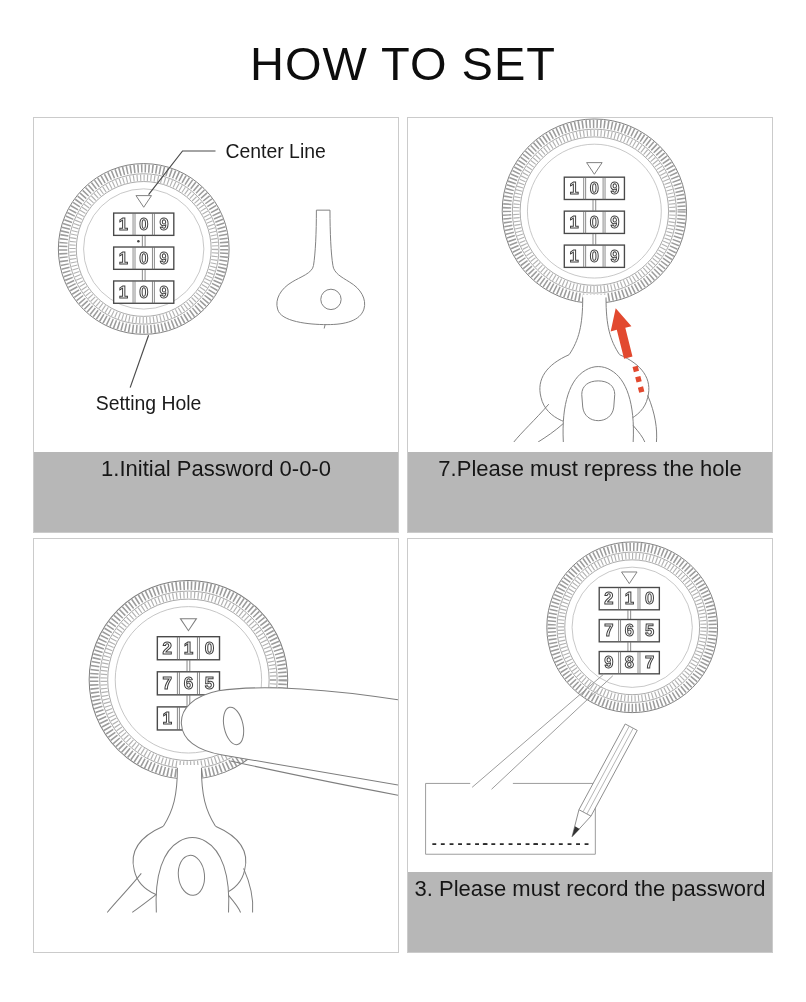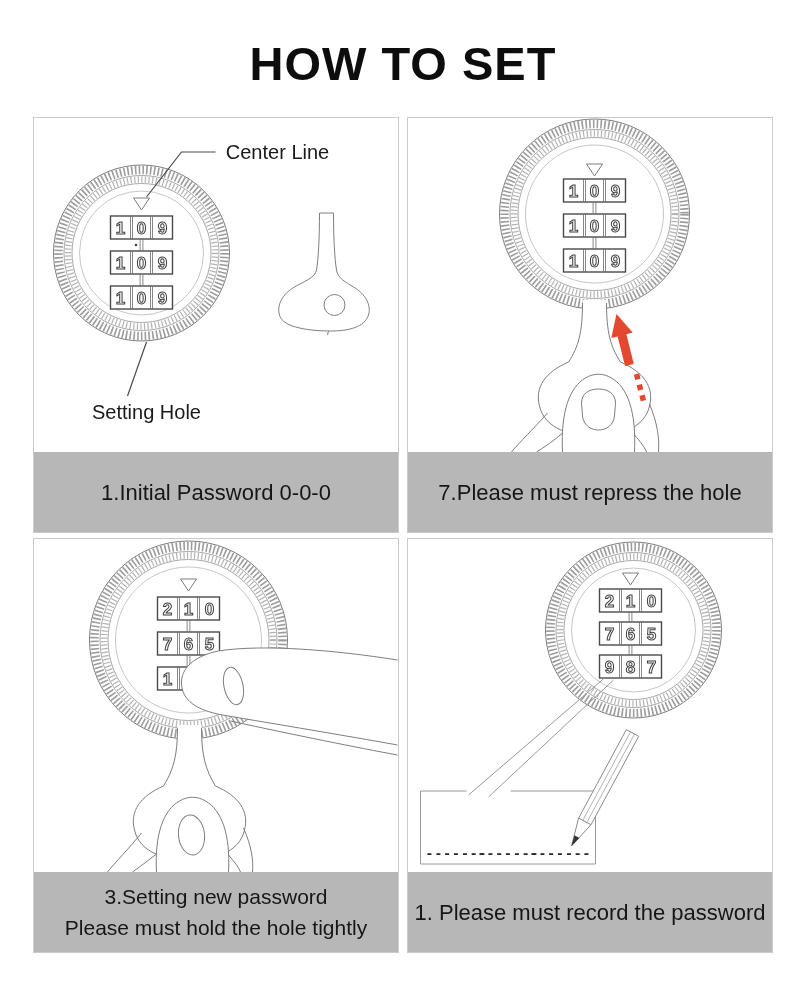--- a/index.html
+++ b/index.html
@@ -1,25 +1,25 @@
 <!DOCTYPE html>
 <html><head>
 <meta charset="utf-8">
 <style>
   html,body{margin:0;padding:0;background:#ffffff;}
   body{width:806px;height:1002px;overflow:hidden;font-family:"Liberation Sans",sans-serif;}
-  .title{padding-top:36px;padding-bottom:26px;text-align:center;font-size:47px;font-weight:700;
+  .title{padding-top:36px;padding-bottom:26px;text-align:center;font-size:47px;font-weight:400;
          letter-spacing:1px;color:#0d0d0d;}
   .grid{margin:0 33px;display:grid;grid-template-columns:1fr 1fr;column-gap:8px;row-gap:5px;}
   .panel{border:1px solid #cbcbcb;background:#fff;box-sizing:border-box;display:flex;flex-direction:column;height:416px;}
   .panel.r2{height:415px;}
   .fig{flex:1 1 auto;position:relative;overflow:hidden;}
   .fig svg{display:block;width:100%;height:100%;}
   .caption{flex:0 0 80px;background:#b7b7b7;display:flex;flex-direction:column;align-items:center;
-           justify-content:center;font-size:22px;color:#161616;line-height:1.5;}
+           justify-content:flex-start;font-size:22px;color:#161616;line-height:1.5;margin-top:10px;}
   .caption.two{font-size:21px;}
   
   .sk{fill:none;stroke:#7e7e7e;stroke-width:1;}
   .sk2{fill:none;stroke:#939393;stroke-width:0.8;}
   .wfill{fill:#ffffff;stroke:#7e7e7e;stroke-width:1;}
   .wfill-ns{fill:#ffffff;stroke:none;}
   .rowrect{fill:#ffffff;stroke:#4a4a4a;stroke-width:1.4;}
   .divl{stroke:#6a6a6a;stroke-width:0.8;}
   .cline{stroke:#7a7a7a;stroke-width:0.9;}
   .digit{font-family:"Liberation Sans",sans-serif;font-size:17px;font-weight:bold;fill:#ffffff;
@@ -246,24 +246,20 @@
           <path class="sk" d="M107,294 C94,310 81,323 73,333"></path>
         </g>
 
         <g>
           <path class="wfill" d="M363,121 C300,111 228,105 184,112 C159,117 146,130 147,145 C148,161 161,171 188,176 C241,185 313,197 363,206"></path>
           <ellipse class="sk" cx="199" cy="147" rx="9.5" ry="19" transform="rotate(-12 199 147)"></ellipse>
           <path class="sk" d="M196,182 C260,196 325,209 363,216"></path>
         </g>
       </svg>
     </div>
-    <div class="caption two">
-      <span>3.Setting new password</span>
-      <span>Please must hold the hole tightly</span>
-    </div>
   </div>
 
   <div class="panel r2">
     <div class="fig">
       <svg viewBox="0 0 363 333">
         <g>
           <circle class="sk" cx="225" cy="91" r="88"></circle>
           <circle cx="225" cy="91" r="83" fill="none" stroke="#9c9c9c" stroke-width="8.5" stroke-dasharray="1.6 2.2"></circle>
           <circle class="sk2" cx="225" cy="91" r="77.5"></circle>
           <circle cx="225" cy="91" r="73.5" fill="none" stroke="#b3b3b3" stroke-width="6.5" stroke-dasharray="1.2 2.4"></circle>
@@ -322,17 +318,17 @@
         <g>
           <path d="M217.8,190.7 L230.2,197.3 L182.5,285.7 L163,307 L170.1,279.1 Z" fill="#ffffff" stroke="#8a8a8a" stroke-width="1"></path>
           <line x1="222" y1="192.9" x2="174.3" y2="281.3" stroke="#a0a0a0" stroke-width="0.8"></line>
           <line x1="226" y1="195.1" x2="178.3" y2="283.5" stroke="#a0a0a0" stroke-width="0.8"></line>
           <line x1="182.5" y1="285.7" x2="170.1" y2="279.1" stroke="#8a8a8a" stroke-width="1"></line>
           <path d="M163,307 L170.8,299.0 L166.0,296.2 Z" fill="#333333"></path>
         </g>
       </svg>
     </div>
     <div class="caption">
-      <span>1. Please must record the password</span>
+      <span>3. Please must record the password</span>
     </div>
   </div>
 
 </div>
 
 </body></html>

